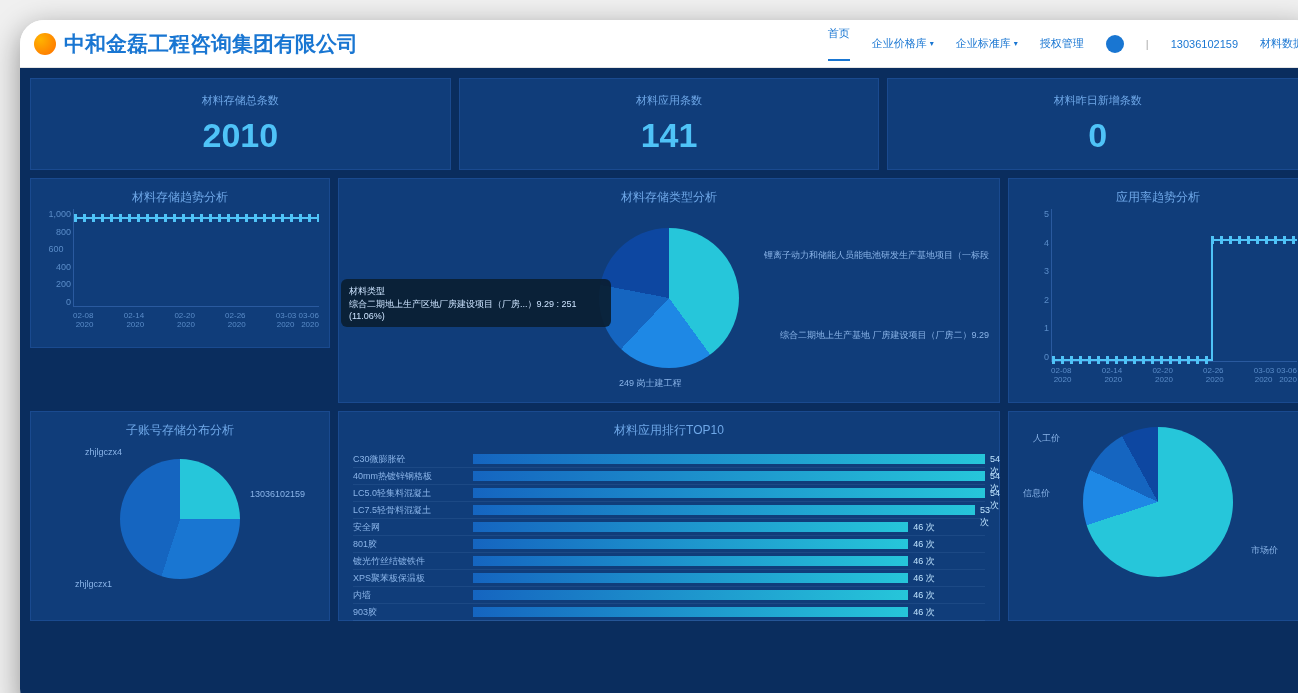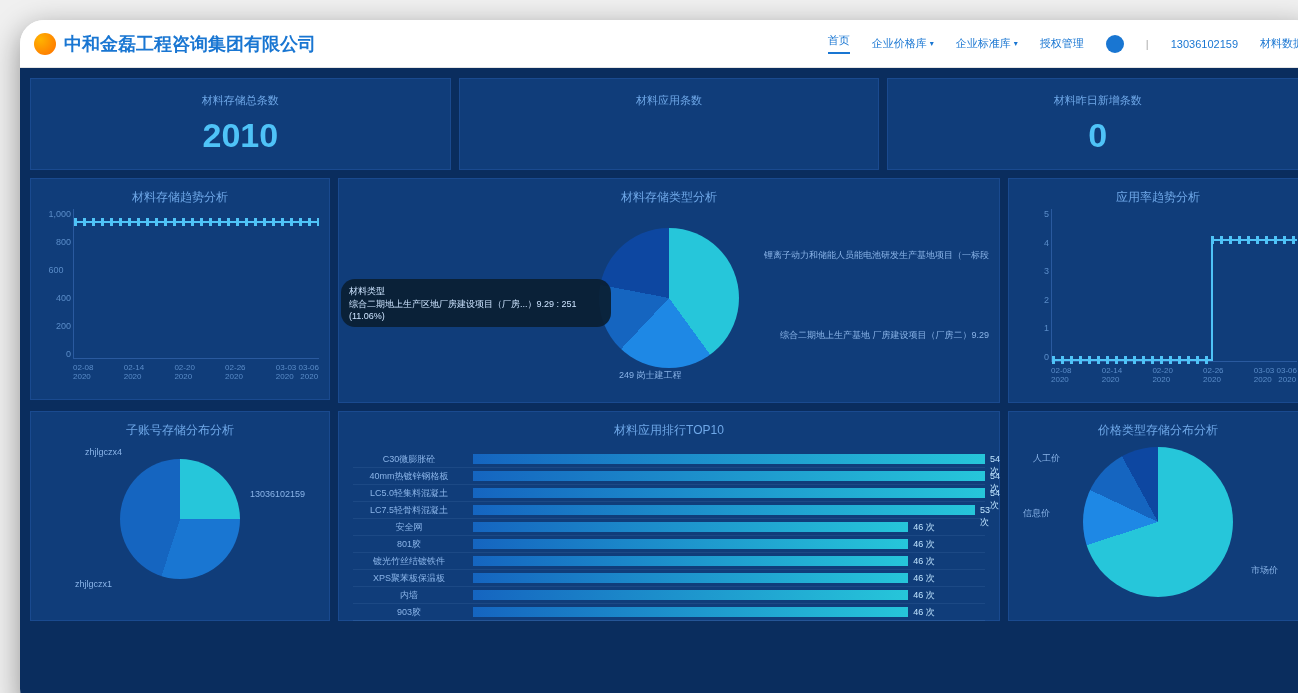--- a/index.html
+++ b/index.html
@@ -1,67 +1,67 @@
 <!DOCTYPE html>
 <html><head>
 <meta charset="utf-8">
 <style>
 *{box-sizing:border-box;margin:0;padding:0}
 body{font-family:"Microsoft YaHei",Arial,sans-serif;background:#f0f0f0;padding:20px}
 .window{width:1298px;height:693px;margin:0 auto;border-radius:24px;overflow:hidden;box-shadow:0 8px 30px rgba(0,0,0,.4);background:#fff;display:flex;flex-direction:column}
 .topbar{height:48px;background:#fff;display:flex;align-items:center;padding:0 14px;border-bottom:1px solid #e5e5e5}
 .logo-ico{width:22px;height:22px;border-radius:50%;background:radial-gradient(circle at 30% 30%,#ffb300,#ff6f00);margin-right:8px}
-.company{color:#1976d2;font-weight:700;font-size:18px}
+.company{color:#1976d2;font-weight:700;font-size:21px}
 .nav{margin-left:auto;display:flex;align-items:center;gap:22px;font-size:11px}
 .nav-link{color:#1976d2;cursor:pointer;display:flex;align-items:center;gap:3px}
-.nav-link.active{border-bottom:2px solid #1976d2;padding-bottom:4px}
+.nav-link.active{border-bottom:2px solid #1976d2;padding-bottom:18px}
 .caret{font-size:8px}
 .user-ico{width:18px;height:18px;border-radius:50%;background:#1976d2}
 .dash{flex:1;background:#0a2d5e;padding:10px;overflow:hidden}
 .row{display:flex;gap:8px;margin-bottom:8px}
 .card{background:#103d7a;border:1px solid #1a4a8f;padding:10px;color:#8ab4e8}
 .stat{flex:1;text-align:center;padding:14px 10px}
 .stat-label{font-size:11px;color:#6fa8e8;margin-bottom:8px}
 .stat-val{font-size:34px;font-weight:700;color:#4fc3f7}
 .panel{position:relative}
 .panel-title{text-align:center;font-size:12px;color:#6fa8e8;margin-bottom:8px}
-.chart-a{flex:0 0 300px;height:222px}
+.chart-a{flex:0 0 300px;height:170px}
 .chart-b{flex:1;height:225px}
 .chart-c{flex:0 0 300px;height:225px}
 .chart-d{flex:0 0 300px;height:210px}
 .chart-e{flex:1;height:210px}
 .chart-f{flex:0 0 300px;height:210px}
 
 .axis-y{position:absolute;left:10px;top:30px;bottom:40px;display:flex;flex-direction:column;justify-content:space-between;font-size:9px;color:#5a8cc8}
 .axis-y span{text-align:right;width:30px}
 .axis-x{position:absolute;left:42px;right:10px;bottom:18px;display:flex;justify-content:space-between;font-size:8px;color:#5a8cc8}
-.axis-x span{text-align:left}
+.axis-x span{text-align:right}
 .plot{position:absolute;left:42px;right:10px;top:30px;bottom:40px;border-left:1px solid #2a5a9f;border-bottom:1px solid #2a5a9f}
 .line-flat{position:absolute;left:0;right:0;height:2px;background:#4fc3f7}
 .line-flat::before{content:"";position:absolute;left:0;right:0;top:-3px;height:8px;background:repeating-linear-gradient(90deg,#4fc3f7 0,#4fc3f7 3px,transparent 3px,transparent 9px)}
 .line-a{top:8%}
 .step-line{position:absolute;left:0;right:0;top:0;bottom:0}
 .seg1{position:absolute;left:0;width:65%;bottom:0;height:2px;background:#4fc3f7}
 .seg1::before{content:"";position:absolute;left:0;right:0;top:-3px;height:8px;background:repeating-linear-gradient(90deg,#4fc3f7 0,#4fc3f7 3px,transparent 3px,transparent 9px)}
 .seg2{position:absolute;left:65%;bottom:0;width:2px;height:80%;background:#4fc3f7}
 .seg3{position:absolute;left:65%;right:0;top:20%;height:2px;background:#4fc3f7}
 .seg3::before{content:"";position:absolute;left:0;right:0;top:-3px;height:8px;background:repeating-linear-gradient(90deg,#4fc3f7 0,#4fc3f7 3px,transparent 3px,transparent 9px)}
 
 .pie-wrap{position:absolute;left:50%;top:50%;transform:translate(-50%,-45%)}
 .pie1{width:140px;height:140px;border-radius:50%;background:conic-gradient(#26c6da 0 40%,#1e88e5 40% 62%,#1565c0 62% 78%,#0d47a1 78% 100%)}
 .pie-lbl{position:absolute;font-size:9px;color:#8ab4e8;white-space:nowrap}
-.tooltip{position:absolute;left:2px;top:100px;background:rgba(10,30,50,.92);padding:6px 8px;font-size:9px;color:#cde4ff;z-index:10;border-radius:14px;max-width:270px}
+.tooltip{position:absolute;left:2px;top:100px;background:rgba(10,30,50,.92);padding:6px 8px;font-size:9px;color:#cde4ff;z-index:10;border-radius:6px;max-width:270px}
 .pie2{width:120px;height:120px;border-radius:50%;background:conic-gradient(#26c6da 0 25%,#1976d2 25% 55%,#1565c0 55% 100%);margin:10px auto}
 .pie-small-wrap{position:relative;width:120px;margin:20px auto}
 .sm-lbl{position:absolute;font-size:9px;color:#8ab4e8}
 .pie3{width:150px;height:150px;border-radius:50%;background:conic-gradient(#26c6da 0 70%,#1e88e5 70% 82%,#1565c0 82% 92%,#0d47a1 92% 100%);margin:5px auto}
 
 .top10{padding:4px}
 .top-row{display:flex;align-items:center;height:17px;font-size:9px;color:#8ab4e8;border-bottom:1px solid rgba(100,150,200,.15)}
-.top-name{width:120px;text-align:center;padding-right:8px;white-space:nowrap;overflow:hidden}
+.top-name{width:120px;padding-right:8px;white-space:nowrap;overflow:hidden}
 .top-bar{flex:1;position:relative;height:12px}
 .top-fill{position:absolute;left:0;top:1px;bottom:1px;background:linear-gradient(90deg,#1565c0,#26c6da)}
 .top-val{position:absolute;left:4px;top:0;font-size:9px;color:#bfe4ff;line-height:12px}
 </style>
 </head>
 <body>
 
 <div class="window">
   <div class="topbar">
     <div class="logo-ico"></div>
@@ -85,20 +85,21 @@
   </div>
 
   <div class="dash">
     <div class="row" id="stats-row">
         <div class="card stat">
           <div class="stat-label">材料存储总条数</div>
           <div class="stat-val">2010</div>
         </div>
         <div class="card stat">
           <div class="stat-label">材料应用条数</div>
+          <div class="stat-val">141</div>
         </div>
         <div class="card stat">
           <div class="stat-label">材料昨日新增条数</div>
           <div class="stat-val">0</div>
         </div>
       </div>
 
     <div class="row">
       <div class="card panel chart-a">
         <div class="panel-title">材料存储趋势分析</div>
@@ -131,21 +132,21 @@
         <div class="panel-title">材料存储类型分析</div>
         <div class="tooltip">
           <div>材料类型</div>
           <div>综合二期地上生产区地厂房建设项目（厂房...）9.29 : 251 (11.06%)</div>
         </div>
         <div class="pie-wrap">
             <div class="pie1"></div>
           </div>
         <div class="pie-lbl" style="right:10px;top:70px;max-width:230px">锂离子动力和储能人员能电池研发生产基地项目（一标段</div>
         <div class="pie-lbl" style="right:10px;top:150px;max-width:230px">综合二期地上生产基地 厂房建设项目（厂房二）9.29</div>
-        <div class="pie-lbl" style="left:280px;bottom:20px">249 岗士建工程</div>
+        <div class="pie-lbl" style="left:280px;bottom:12px">249 岗士建工程</div>
       </div>
 
       <div class="card panel chart-c">
         <div class="panel-title">应用率趋势分析</div>
         <div class="axis-y" id="apply-y">
             <span style="white-space: pre;">5</span>
             <span style="white-space: pre;">4</span>
             <span style="white-space: pre;">3</span>
             <span style="white-space: pre;">2</span>
             <span style="white-space: pre;">1</span>
@@ -254,21 +255,20 @@
               <div class="top-name">903胶</div>
               <div class="top-bar">
                 <div class="top-fill" style="width:85%"></div>
                 <div class="top-val" style="left:86%">46 次</div>
               </div>
             </div>
           </div>
       </div>
 
       <div class="card panel chart-f">
-        <div class="panel-title">价格类型存储分布分析</div>
         <div style="position:relative;width:150px;margin:5px auto">
           <div class="pie3"></div>
           <div class="sm-lbl" style="left:-50px;top:5px">人工价</div>
           <div class="sm-lbl" style="left:-60px;top:60px">信息价</div>
           <div class="sm-lbl" style="right:-45px;bottom:20px">市场价</div>
         </div>
       </div>
     </div>
   </div>
 </div>

